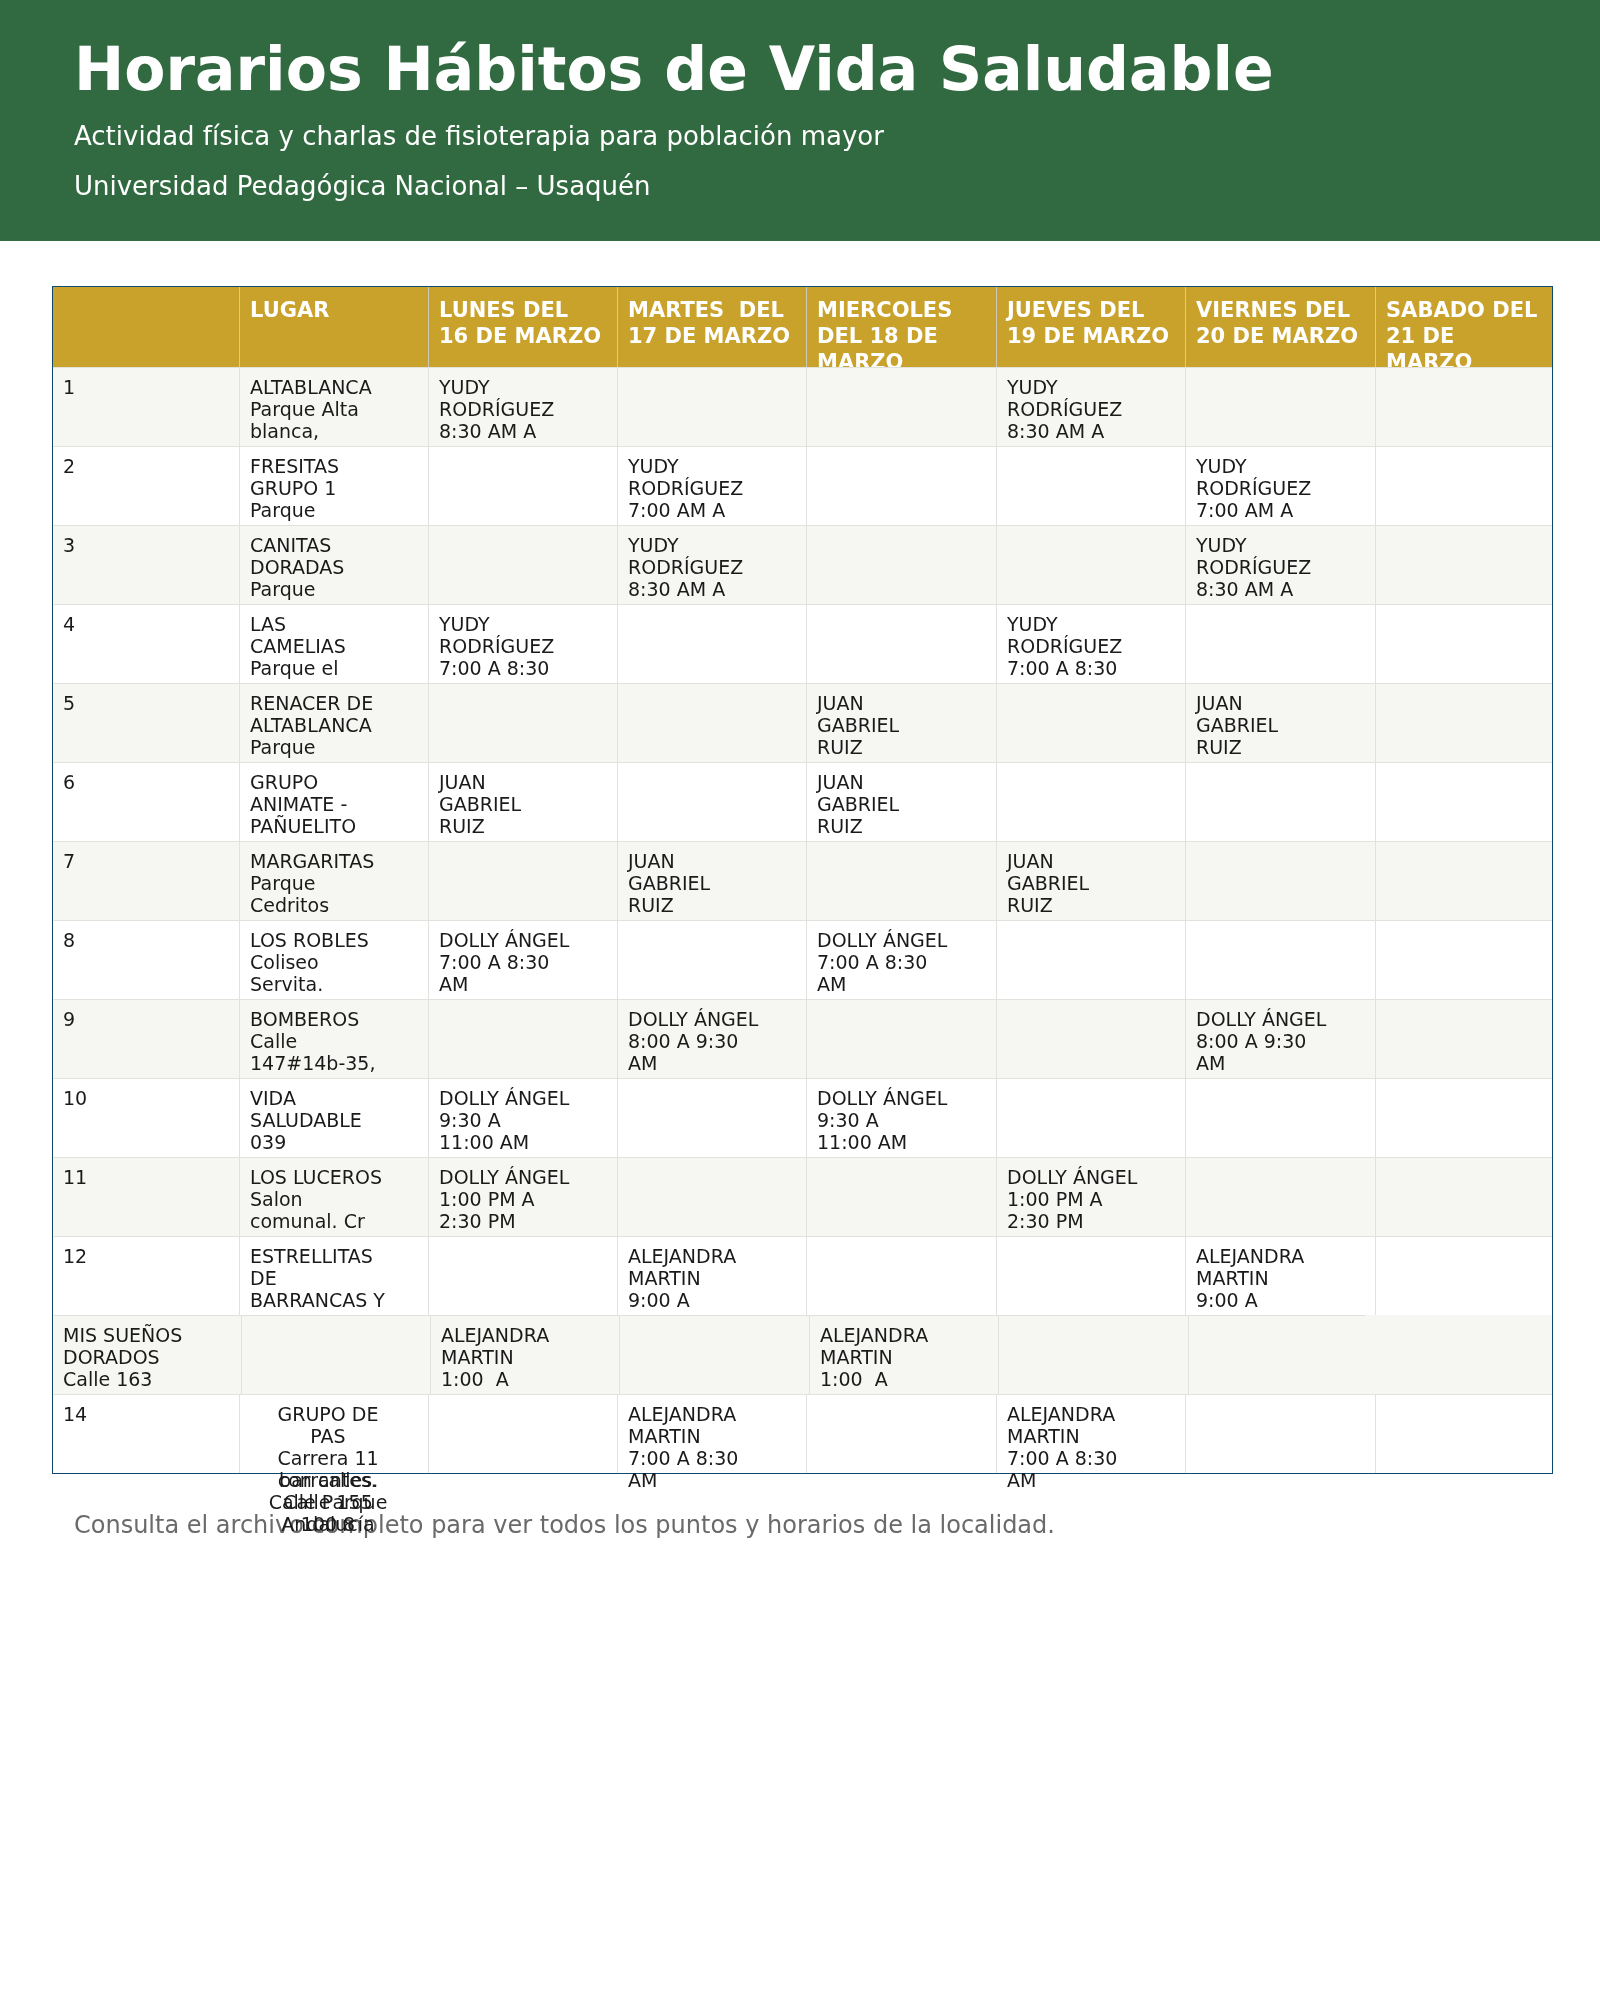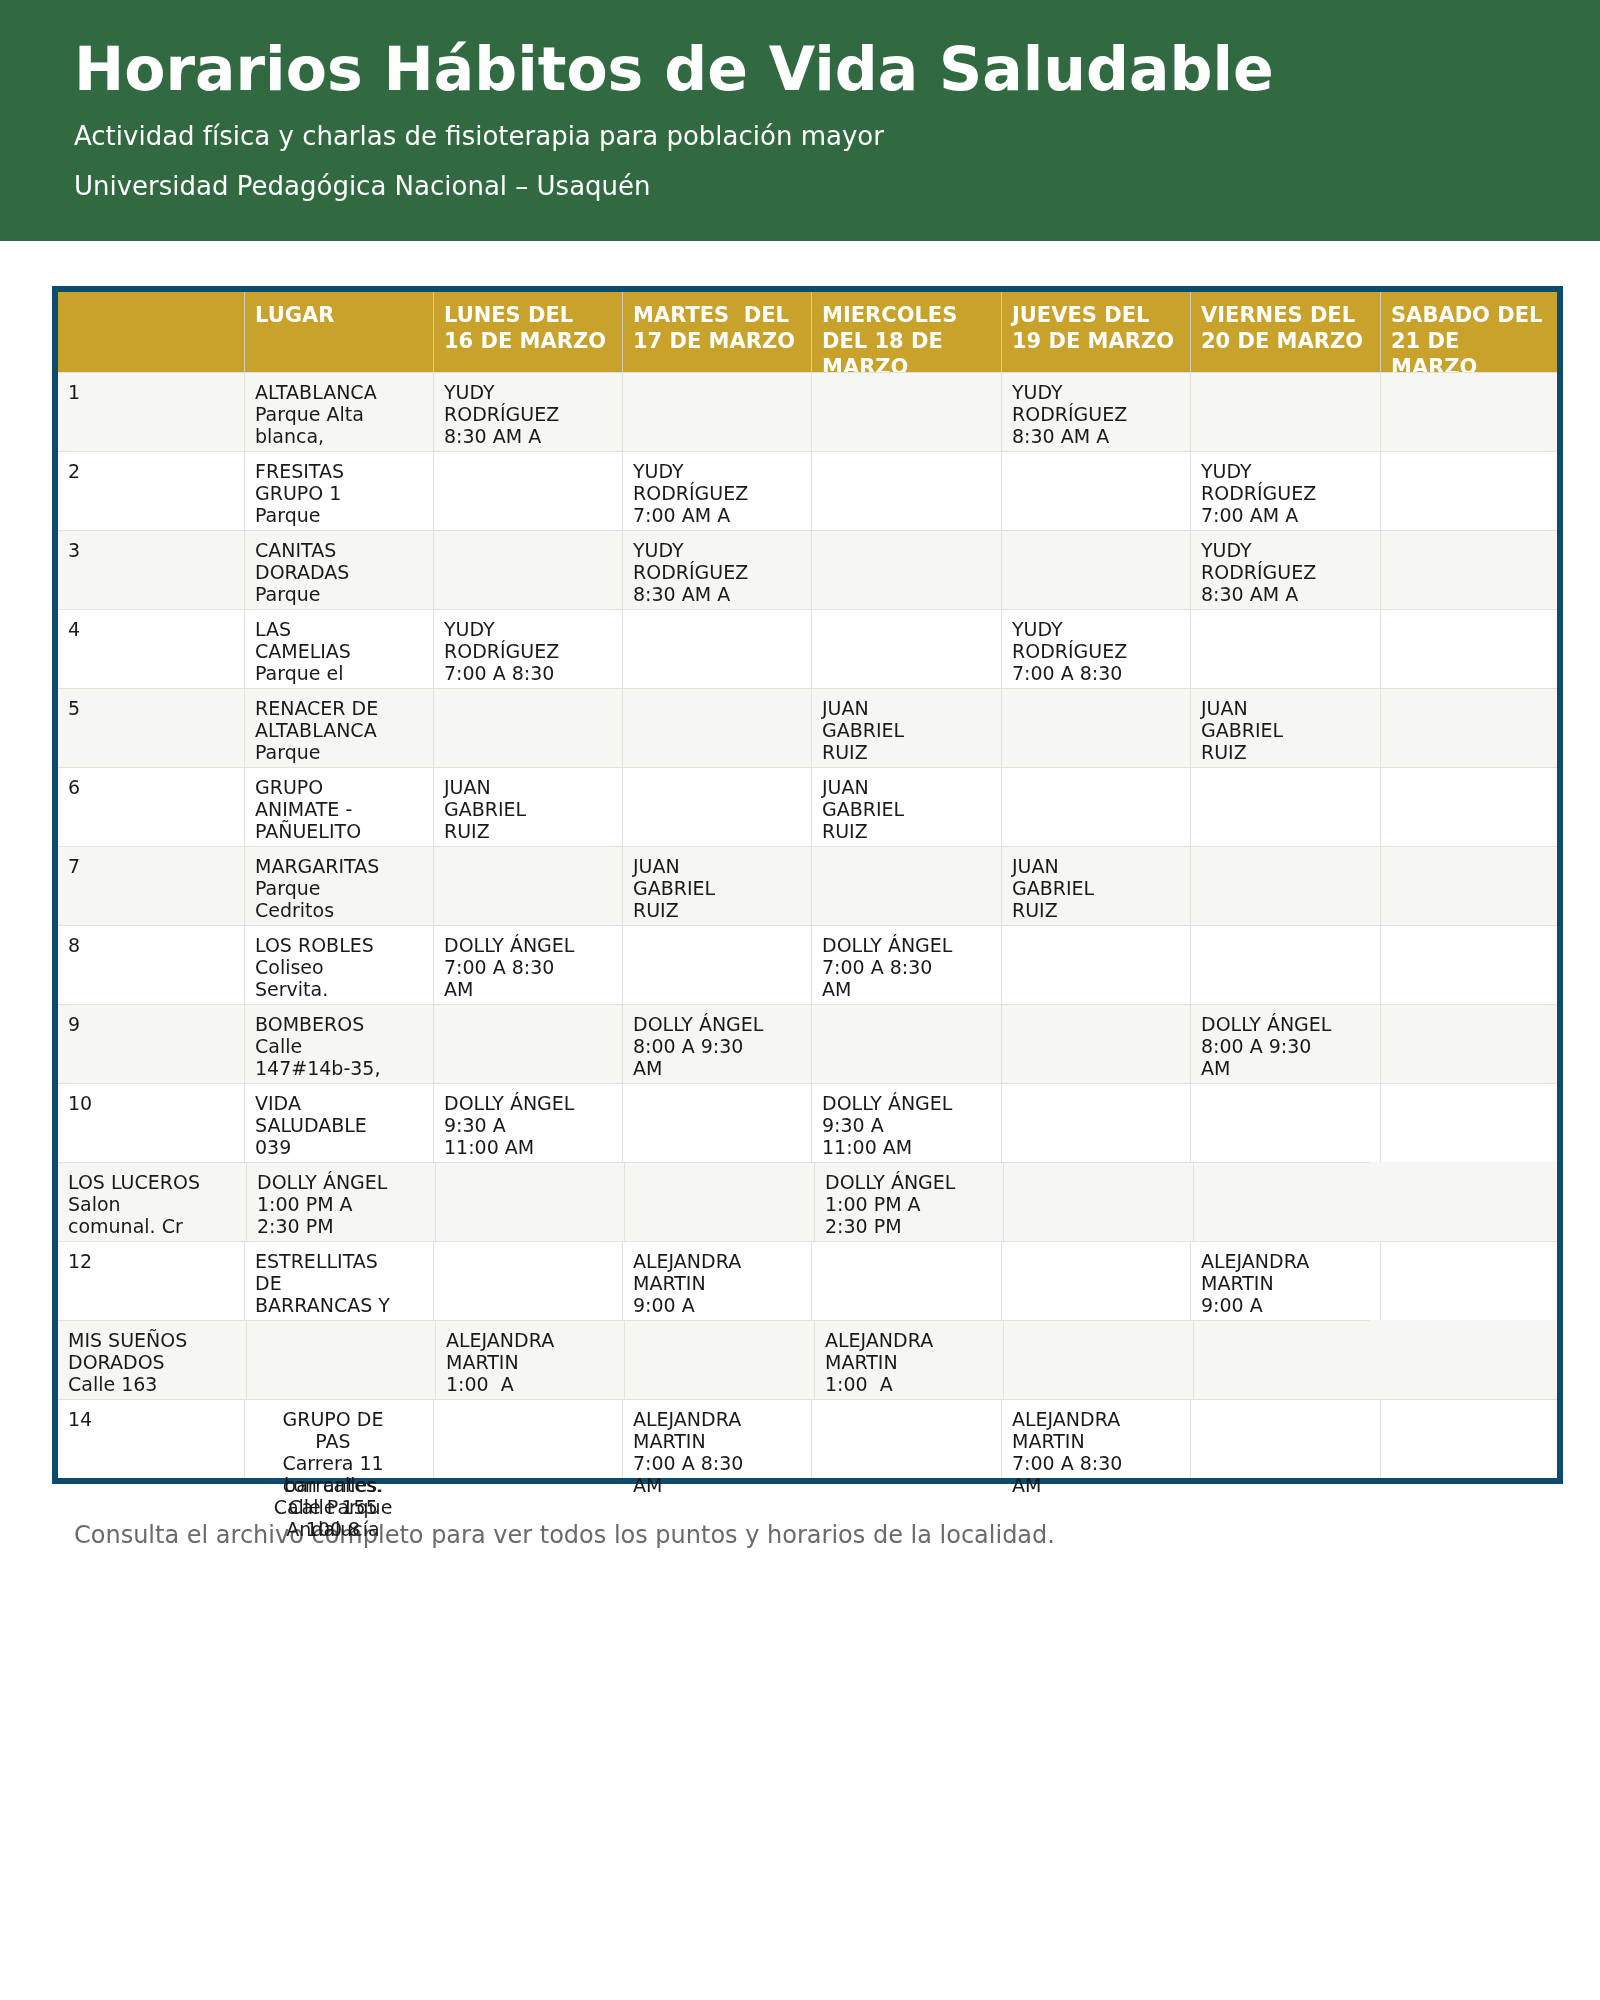--- a/index.html
+++ b/index.html
@@ -29,21 +29,21 @@
     margin:0 0 20px 0;
     font-size:26px;
     line-height:30px;
     font-weight:normal;
   }
   
   .table-wrap{
     box-sizing:content-box;
     margin:45px 0 0 52px;
     width:1499px;
-    border:6px solid #0c4a6e;
+    border:1px solid #0c4a6e;
   }
   .thead{
     display:flex;
     height:80px;
     background:#C9A22B;
     color:#ffffff;
     overflow:hidden;
   }
   .th{
     box-sizing:border-box;
@@ -277,20 +277,21 @@
 11:00 AM</div>
         <div class="td c3"></div>
         <div class="td c4">DOLLY ÁNGEL
 9:30 A
 11:00 AM</div>
         <div class="td c5"></div>
         <div class="td c6"></div>
         <div class="td c7"></div>
       </div>
       <div class="tr odd">
+        <div class="td c0">11</div>
         <div class="td c1">LOS LUCEROS
 Salon
 comunal. Cr</div>
         <div class="td c2">DOLLY ÁNGEL
 1:00 PM A
 2:30 PM</div>
         <div class="td c3"></div>
         <div class="td c4"></div>
         <div class="td c5">DOLLY ÁNGEL
 1:00 PM A

